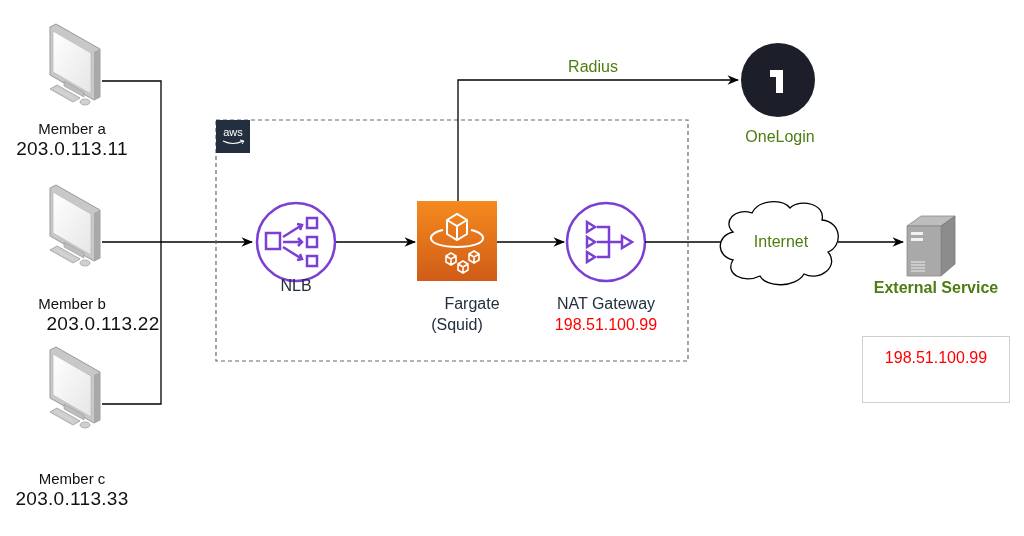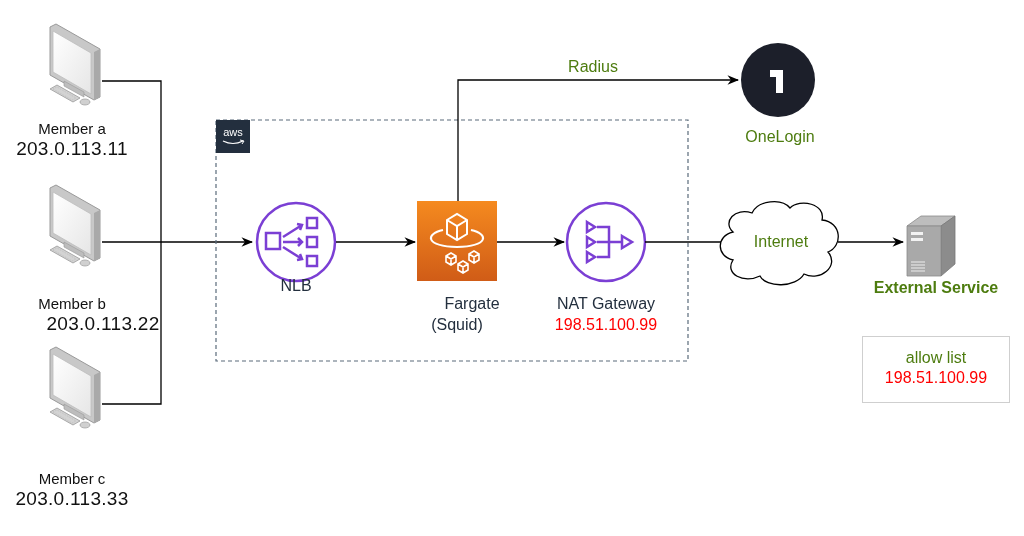--- a/index.html
+++ b/index.html
@@ -150,15 +150,14 @@
 
 <div class="lbl aws-lbl" style="left:606px; top:293px;">NAT Gateway</div>
 <div class="lbl aws-lbl red" style="left:606px; top:314px;">198.51.100.99</div>
 
 <div class="lbl plain" style="left:593px; top:58px;">Radius</div>
 <div class="lbl plain" style="left:780px; top:128px;">OneLogin</div>
 <div class="lbl plain" style="left:781px; top:233px;">Internet</div>
 <div class="lbl plain" style="left:936px; top:279px;font-weight:bold;">External Service</div>
 
 <div id="allow-box">
-  <div class="plain">allow list</div>
   <div class="red">198.51.100.99</div>
 </div>
 
 </body></html>

